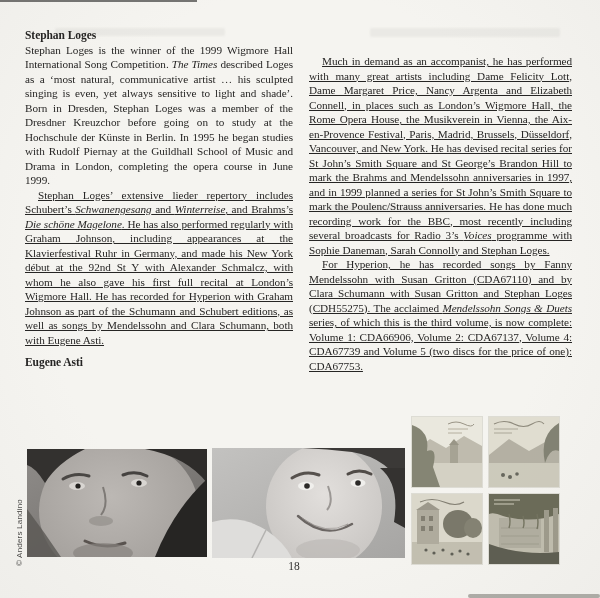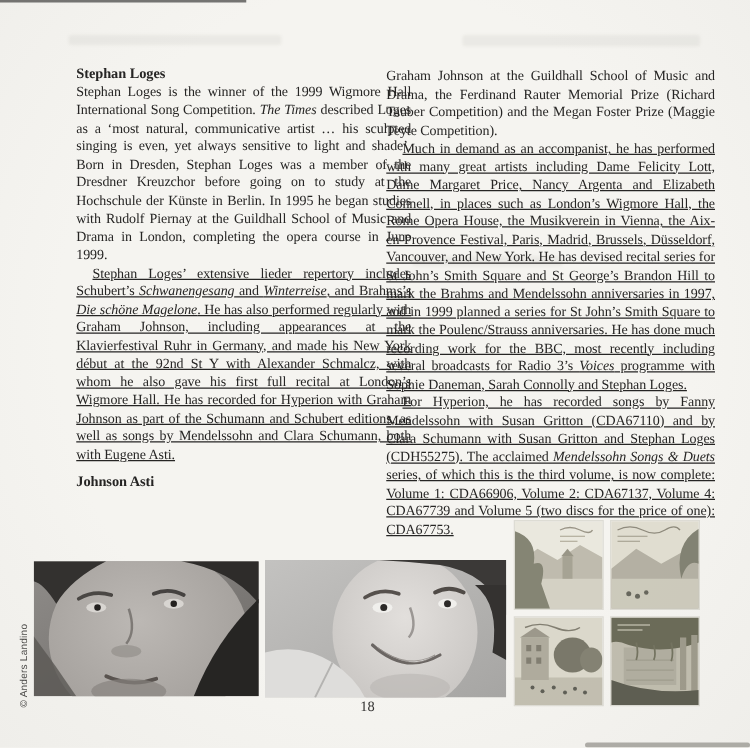--- a/index.html
+++ b/index.html
@@ -14,21 +14,21 @@
   .edge-bottom{position:absolute;left:468px;top:594px;width:132px;height:4px;background:#9b9a93;opacity:.8;border-radius:2px;}
   .ghost{position:absolute;background:rgba(95,95,90,.07);filter:blur(1.2px);border-radius:2px;}
 
   .col{position:absolute;color:#262524;text-align:justify;
        font-size:11.2px;line-height:14.5px;letter-spacing:-0.05px;}
   .col p{margin:0;}
   .col p.ind{text-indent:13px;text-decoration:underline;}
   .col h3{margin:0;font-size:11.5px;line-height:14.5px;font-weight:bold;}
   .col h3.gap{margin-top:8px;}
   .col i{font-style:italic;}
-  .col-left{left:25px;top:52px;width:268px;margin-left:36px;}
+  .col-left{left:25px;top:28px;width:268px;}
   .col-right{left:309px;top:54px;width:263px;}
 
   .photo{position:absolute;display:block;}
   #photo1{left:27px;top:449px;}
   #photo2{left:212px;top:448px;}
 
   .cover{position:absolute;display:block;opacity:.85;outline:1px solid rgba(190,187,175,.5);}
   #cover1{left:412px;top:417px;}
   #cover2{left:489px;top:417px;}
   #cover3{left:412px;top:494px;}
@@ -48,25 +48,24 @@
   <div class="edge-top"></div>
   <div class="edge-bottom"></div>
   <div class="ghost" style="left:370px;top:28px;width:190px;height:9px;"></div>
   <div class="ghost" style="left:55px;top:28px;width:170px;height:8px;"></div>
   <div class="ghost" style="left:330px;top:205px;width:120px;height:8px;"></div>
 
   <div class="col col-left">
     <h3>Stephan Loges</h3>
     <p><span>Stephan Loges is the winner of the 1999 Wigmore Hall International Song Competition. </span><i>The Times</i><span> described Loges as a ‘most natural, communicative artist … his sculpted singing is even, yet always sensitive to light and shade’. Born in Dresden, Stephan Loges was a member of the Dresdner Kreuzchor before going on to study at the Hochschule der Künste in Berlin. In 1995 he began studies with Rudolf Piernay at the Guildhall School of Music and Drama in London, completing the opera course in June 1999.</span></p>
     <p class="ind"><span>Stephan Loges’ extensive lieder repertory includes Schubert’s </span><i>Schwanengesang</i><span> and </span><i>Winterreise</i><span>, and Brahms’s </span><i>Die schöne Magelone</i><span>. He has also performed regularly with Graham Johnson, including appearances at the Klavierfestival Ruhr in Germany, and made his New York début at the 92nd St Y with Alexander Schmalcz, with whom he also gave his first full recital at London’s Wigmore Hall. He has recorded for Hyperion with Graham Johnson as part of the Schumann and Schubert editions, as well as songs by Mendelssohn and Clara Schumann, both with Eugene Asti.</span></p>
-    <h3 class="gap">Johnson Asti</h3>
+    <h3 class="gap">Eugene Asti</h3>
   </div>
 
   <div class="col col-right">
-    <p><span>Graham Johnson at the Guildhall School of Music and Drama, the Ferdinand Rauter Memorial Prize (Richard Tauber Competition) and the Megan Foster Prize (Maggie Teyte Competition).</span></p>
     <p class="ind"><span>Much in demand as an accompanist, he has performed with many great artists including Dame Felicity Lott, Dame Margaret Price, Nancy Argenta and Elizabeth Connell, in places such as London’s Wigmore Hall, the Rome Opera House, the Musikverein in Vienna, the Aix-en-Provence Festival, Paris, Madrid, Brussels, Düsseldorf, Vancouver, and New York. He has devised recital series for St John’s Smith Square and St George’s Brandon Hill to mark the Brahms and Mendelssohn anniversaries in 1997, and in 1999 planned a series for St John’s Smith Square to mark the Poulenc/Strauss anniversaries. He has done much recording work for the BBC, most recently including several broadcasts for Radio 3’s </span><i>Voices</i><span> programme with Sophie Daneman, Sarah Connolly and Stephan Loges.</span></p>
     <p class="ind"><span>For Hyperion, he has recorded songs by Fanny Mendelssohn with Susan Gritton (CDA67110) and by Clara Schumann with Susan Gritton and Stephan Loges (CDH55275). The acclaimed </span><i>Mendelssohn Songs &amp; Duets</i><span> series, of which this is the third volume, is now complete: Volume 1: CDA66906, Volume 2: CDA67137, Volume 4: CDA67739 and Volume 5 (two discs for the price of one): CDA67753.</span></p>
   </div>
 
   <div class="credit">© Anders Landino</div>
 
   <svg id="photo1" class="photo" width="180" height="108" viewBox="0 0 180 108" role="img">
     <defs>
       <linearGradient id="p1bg" x1="0" y1="0" x2="1" y2="1">
         <stop offset="0" stop-color="#8f8c89"></stop>

